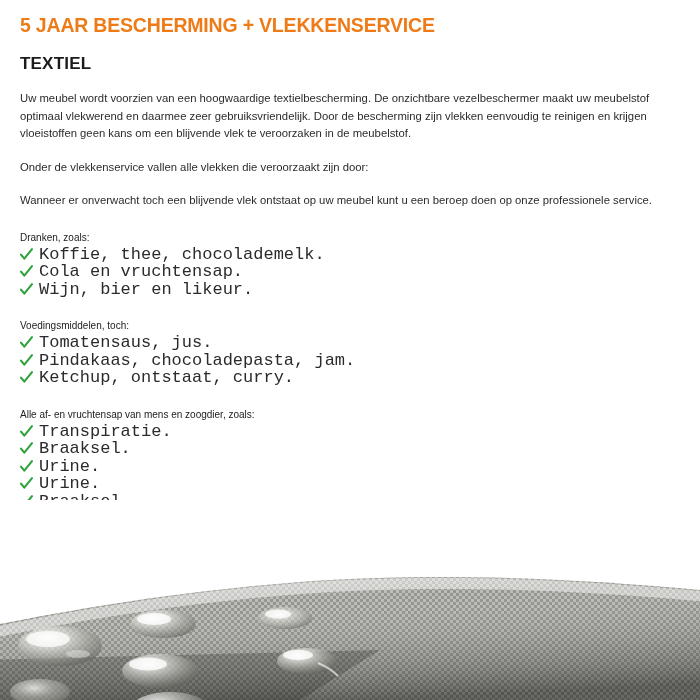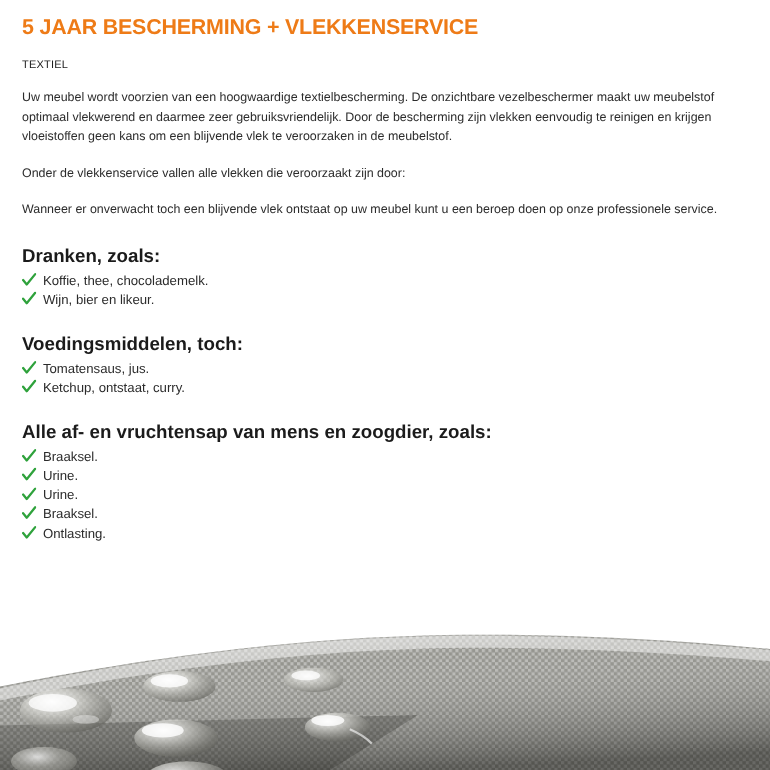--- a/index.html
+++ b/index.html
@@ -28,49 +28,50 @@
   .main-title {
     color: #EE7B17;
     font-size: 19.5px;
     font-weight: bold;
     letter-spacing: -0.2px;
     margin: 6px 0 0 0;
     line-height: 1.2;
   }
   .subtitle {
     color: #1b1b1b;
-    font-size: 10px;
-    font-weight: normal;
+    font-size: 17px;
+    font-weight: bold;
     letter-spacing: 0.2px;
     margin: 17px 0 0 0;
   }
   .para {
     color: #2b2b2b;
     font-size: 11.3px;
     line-height: 17.5px;
     margin: 16px 0 0 0;
   }
   .section-head {
     color: #1b1b1b;
-    font-size: 17px;
-    font-weight: bold;
+    font-size: 10px;
+    font-weight: normal;
     margin: 22px 0 0 0;
   }
   ul.checklist {
     list-style: none;
     margin: 4px 0 0 0;
     padding: 0;
   }
   ul.checklist li {
     position: relative;
     padding-left: 19px;
     color: #2b2b2b;
-    font-size: 12px;
+    font-size: 17px;
     line-height: 16.5px;
     margin-top: 1px;
+    font-family: Liberation Mono, monospace;
   }
   ul.checklist li .tick {
     position: absolute;
     left: 0;
     top: 1px;
     width: 13px;
     height: 13px;
     display: block;
   }
 
@@ -110,46 +111,70 @@
             </svg>
         </span>
         <span>Koffie, thee, chocolademelk.</span>
       </li>
       <li>
         <span class="tick">
           <svg width="13" height="13" viewBox="0 0 13 13">
               <path d="M1 6.6 L4.3 10.6 L12 1.2" fill="none" stroke="#2FA23C" stroke-width="2.1" stroke-linecap="round" stroke-linejoin="round"></path>
             </svg>
         </span>
+        <span>Cola en vruchtensap.</span>
+      </li>
+      <li>
+        <span class="tick">
+          <svg width="13" height="13" viewBox="0 0 13 13">
+              <path d="M1 6.6 L4.3 10.6 L12 1.2" fill="none" stroke="#2FA23C" stroke-width="2.1" stroke-linecap="round" stroke-linejoin="round"></path>
+            </svg>
+        </span>
         <span>Wijn, bier en likeur.</span>
       </li>
     </ul>
 
     <h3 class="section-head">Voedingsmiddelen, toch:</h3>
     <ul class="checklist">
       <li>
         <span class="tick">
           <svg width="13" height="13" viewBox="0 0 13 13">
               <path d="M1 6.6 L4.3 10.6 L12 1.2" fill="none" stroke="#2FA23C" stroke-width="2.1" stroke-linecap="round" stroke-linejoin="round"></path>
             </svg>
         </span>
         <span>Tomatensaus, jus.</span>
       </li>
       <li>
         <span class="tick">
           <svg width="13" height="13" viewBox="0 0 13 13">
               <path d="M1 6.6 L4.3 10.6 L12 1.2" fill="none" stroke="#2FA23C" stroke-width="2.1" stroke-linecap="round" stroke-linejoin="round"></path>
             </svg>
         </span>
+        <span>Pindakaas, chocoladepasta, jam.</span>
+      </li>
+      <li>
+        <span class="tick">
+          <svg width="13" height="13" viewBox="0 0 13 13">
+              <path d="M1 6.6 L4.3 10.6 L12 1.2" fill="none" stroke="#2FA23C" stroke-width="2.1" stroke-linecap="round" stroke-linejoin="round"></path>
+            </svg>
+        </span>
         <span>Ketchup, ontstaat, curry.</span>
       </li>
     </ul>
 
     <h3 class="section-head">Alle af- en vruchtensap van mens en zoogdier, zoals:</h3>
     <ul class="checklist">
+      <li>
+        <span class="tick">
+          <svg width="13" height="13" viewBox="0 0 13 13">
+              <path d="M1 6.6 L4.3 10.6 L12 1.2" fill="none" stroke="#2FA23C" stroke-width="2.1" stroke-linecap="round" stroke-linejoin="round"></path>
+            </svg>
+        </span>
+        <span>Transpiratie.</span>
+      </li>
       <li>
         <span class="tick">
           <svg width="13" height="13" viewBox="0 0 13 13">
               <path d="M1 6.6 L4.3 10.6 L12 1.2" fill="none" stroke="#2FA23C" stroke-width="2.1" stroke-linecap="round" stroke-linejoin="round"></path>
             </svg>
         </span>
         <span>Braaksel.</span>
       </li>
       <li>
         <span class="tick">

